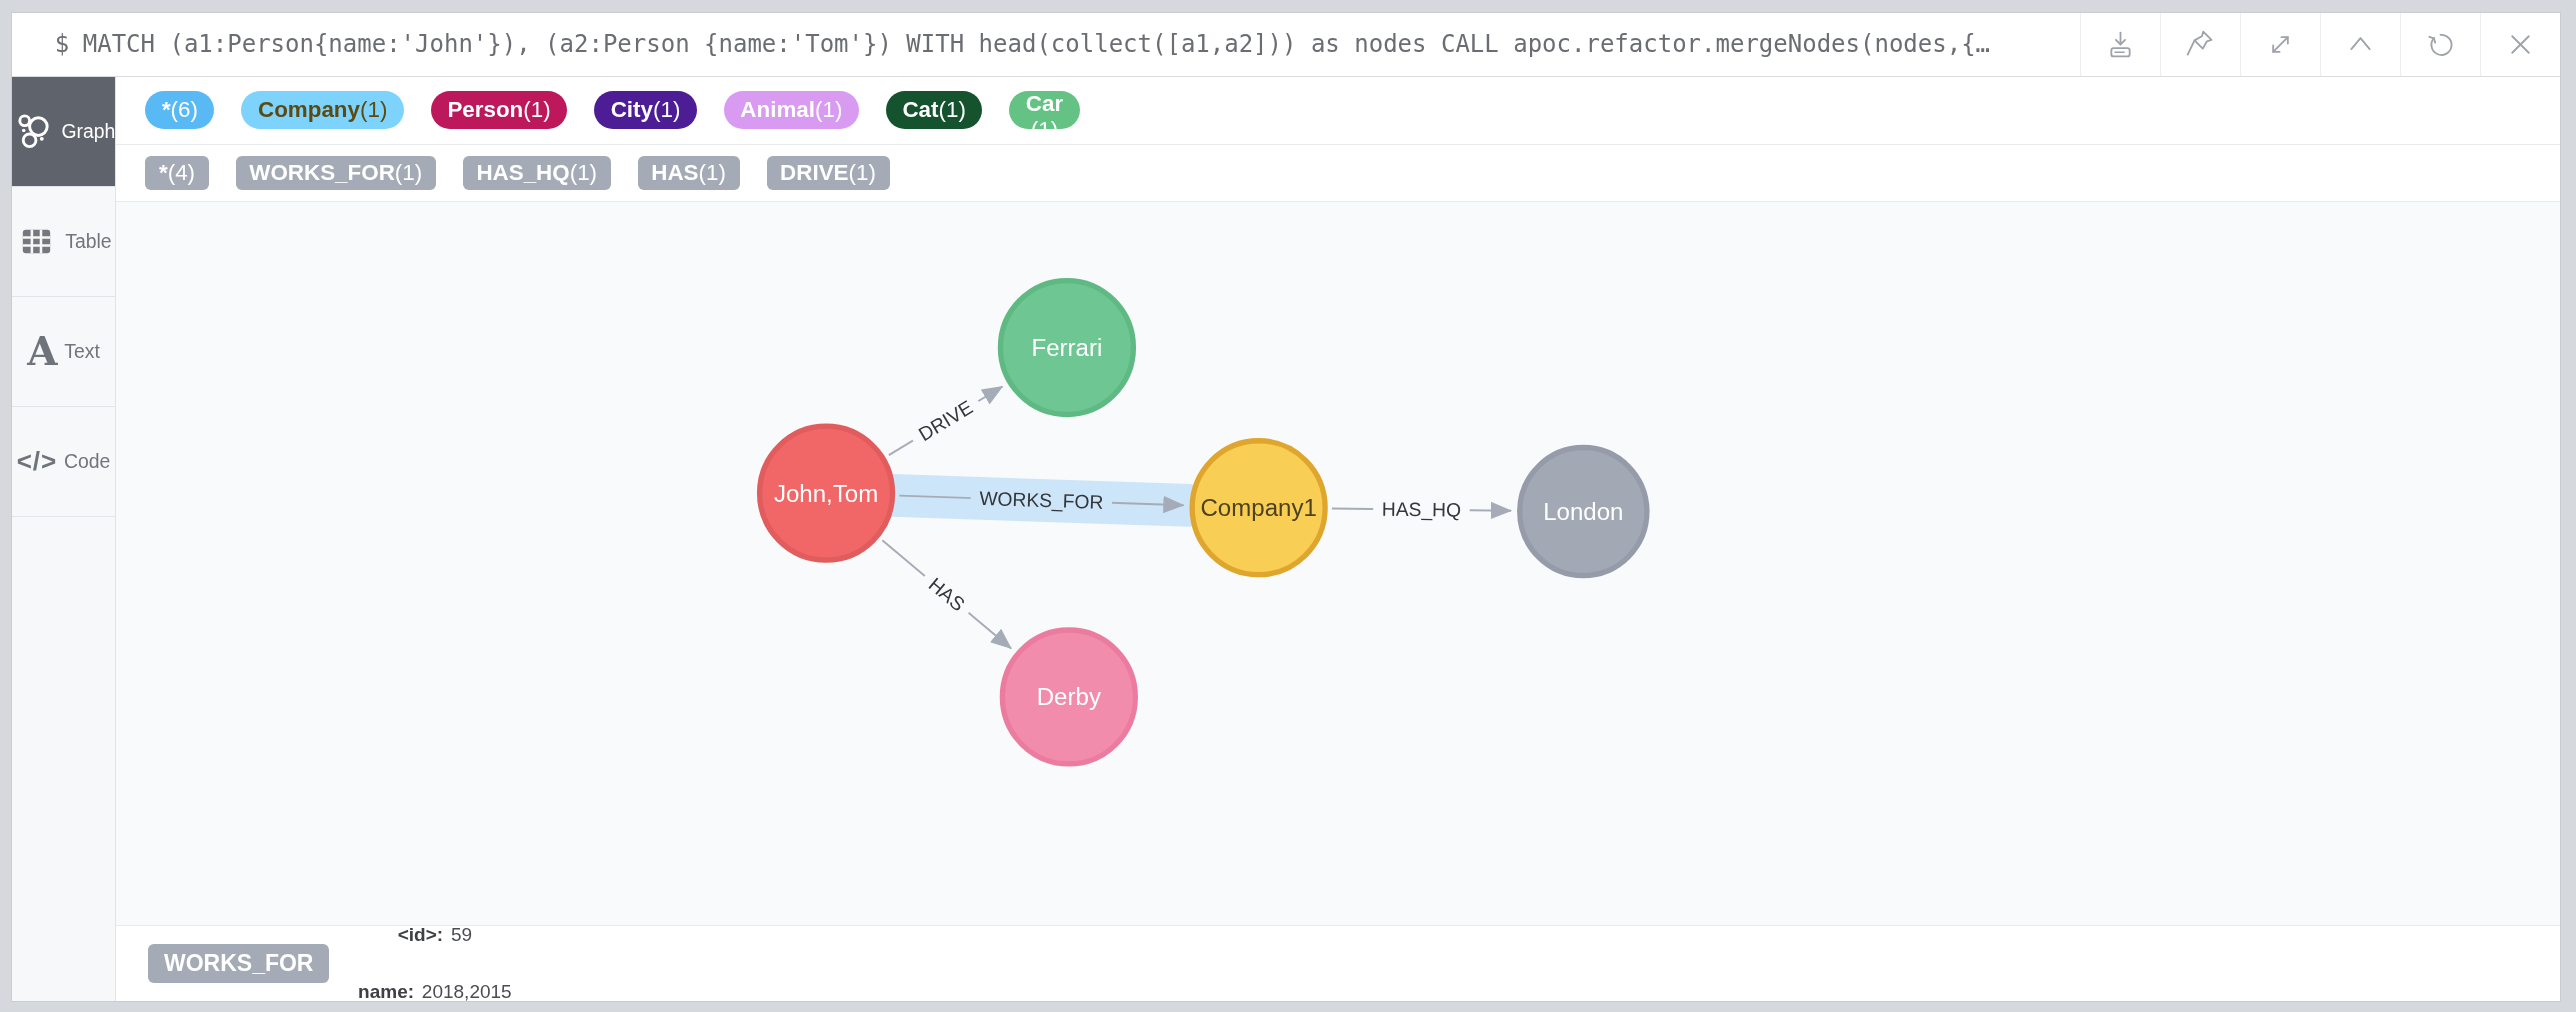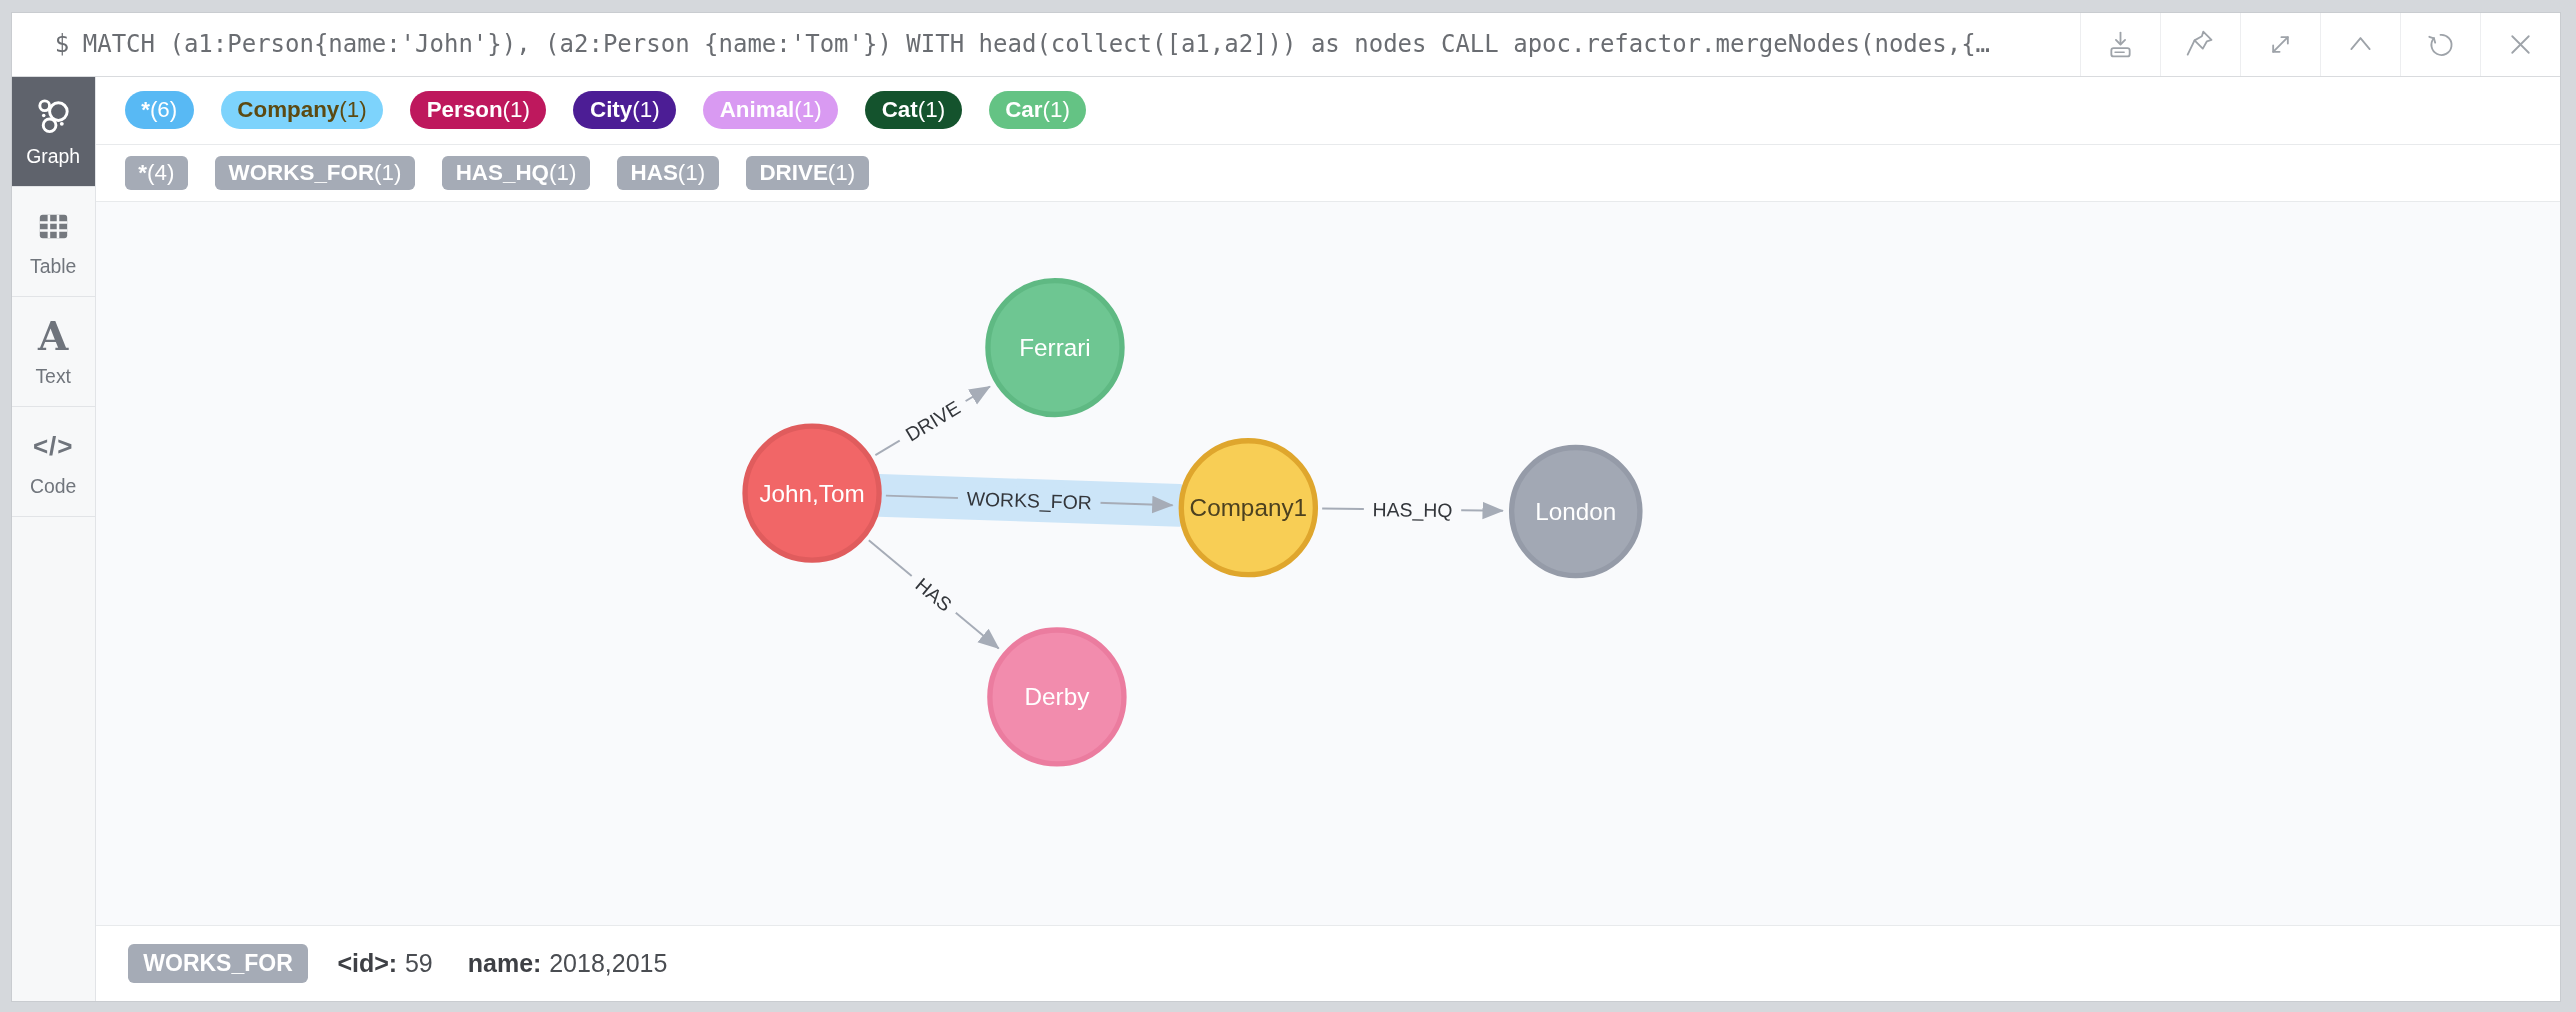--- a/index.html
+++ b/index.html
@@ -24,21 +24,21 @@
     width:80px; border-left:1px solid #EDEEF0; display:flex; align-items:center; justify-content:center;
     cursor:pointer; background:#fff;
   }
   .action-cell svg { stroke:#9EA3A9; fill:none; stroke-width:2; stroke-linecap:round; stroke-linejoin:round; }
 
   
   .content { flex:1 1 auto; display:flex; min-height:0; }
 
   .sidebar { flex:0 0 84px; background:#F7F8F9; border-right:1px solid #E2E4E7; display:flex; flex-direction:column; }
   .side-tab {
-    height:110px; border-bottom:1px solid #E2E4E7; display:flex; flex-direction:column;
+    height:110px; border-bottom:1px solid #E2E4E7; display:flex; flex-direction:row;
     align-items:center; justify-content:center; gap:6.8px; cursor:pointer; color:#70757C;
     font-size:19.4px; background:#F7F8F9;
   }
   .side-tab.active { background:#5F636C; color:#FFFFFF; }
   .side-tab .glyph { height:43px; display:flex; align-items:center; justify-content:center; }
   .glyph-text { font-family:"DejaVu Serif", serif; font-weight:bold; font-size:39px; line-height:1; color:#6F747C; }
   .glyph-code { font-weight:bold; font-size:26px; letter-spacing:1px; color:#6F747C; }
 
   .main { flex:1 1 auto; display:flex; flex-direction:column; min-width:0; }
 
@@ -60,21 +60,21 @@
   
   .canvas { flex:1 1 auto; background:#F9FAFC; position:relative; min-height:0; }
   .canvas svg { display:block; width:100%; height:100%; }
 
   
   .statusbar { height:76px; background:#FFFFFF; border-top:1px solid #E8EAEC; display:flex; align-items:center; padding-left:32px; gap:29px; flex:0 0 auto; }
   .status-pill {
     height:39px; border-radius:5.8px; padding:0 15.6px; display:inline-flex; align-items:center;
     font-size:23px; font-weight:bold; background:#A5ABB6; color:#FFFFFF;
   }
-  .status-props { display:flex; align-items:center; gap:35px; font-size:25px; color:#4A4D52; }
+  .status-props { display:flex; align-items:center; gap:35px; font-size:19px; color:#4A4D52;flex-direction:column; }
   .status-prop .pkey { font-weight:bold; color:#3E4045; margin-right:7.8px; }
 </style>
 </head>
 <body>
 
 <div class="card">
 
   <div class="querybar">
     <div class="query-text">
       <span class="query-prompt">$</span>
@@ -176,21 +176,21 @@
             <span>(1)</span>
           </div>
           <div class="node-pill" style="background: rgb(217, 154, 242); color: rgb(255, 255, 255); justify-content: flex-end;">
             <b>Animal</b>
             <span>(1)</span>
           </div>
           <div class="node-pill" style="background: #14532d; color: rgb(255, 255, 255);">
             <b>Cat</b>
             <span>(1)</span>
           </div>
-          <div class="node-pill" style="background: rgb(100, 195, 132); color: rgb(255, 255, 255);">
+          <div class="node-pill" style="background: rgb(100, 195, 132); color: rgb(255, 255, 255); flex-direction: column;">
             <b>Car</b>
             <span>(1)</span>
           </div>
         </div>
       <div class="pill-row row-rels" id="relPills">
           <div class="rel-pill">
             <b>*</b>
             <span>(4)</span>
           </div>
           <div class="rel-pill">

